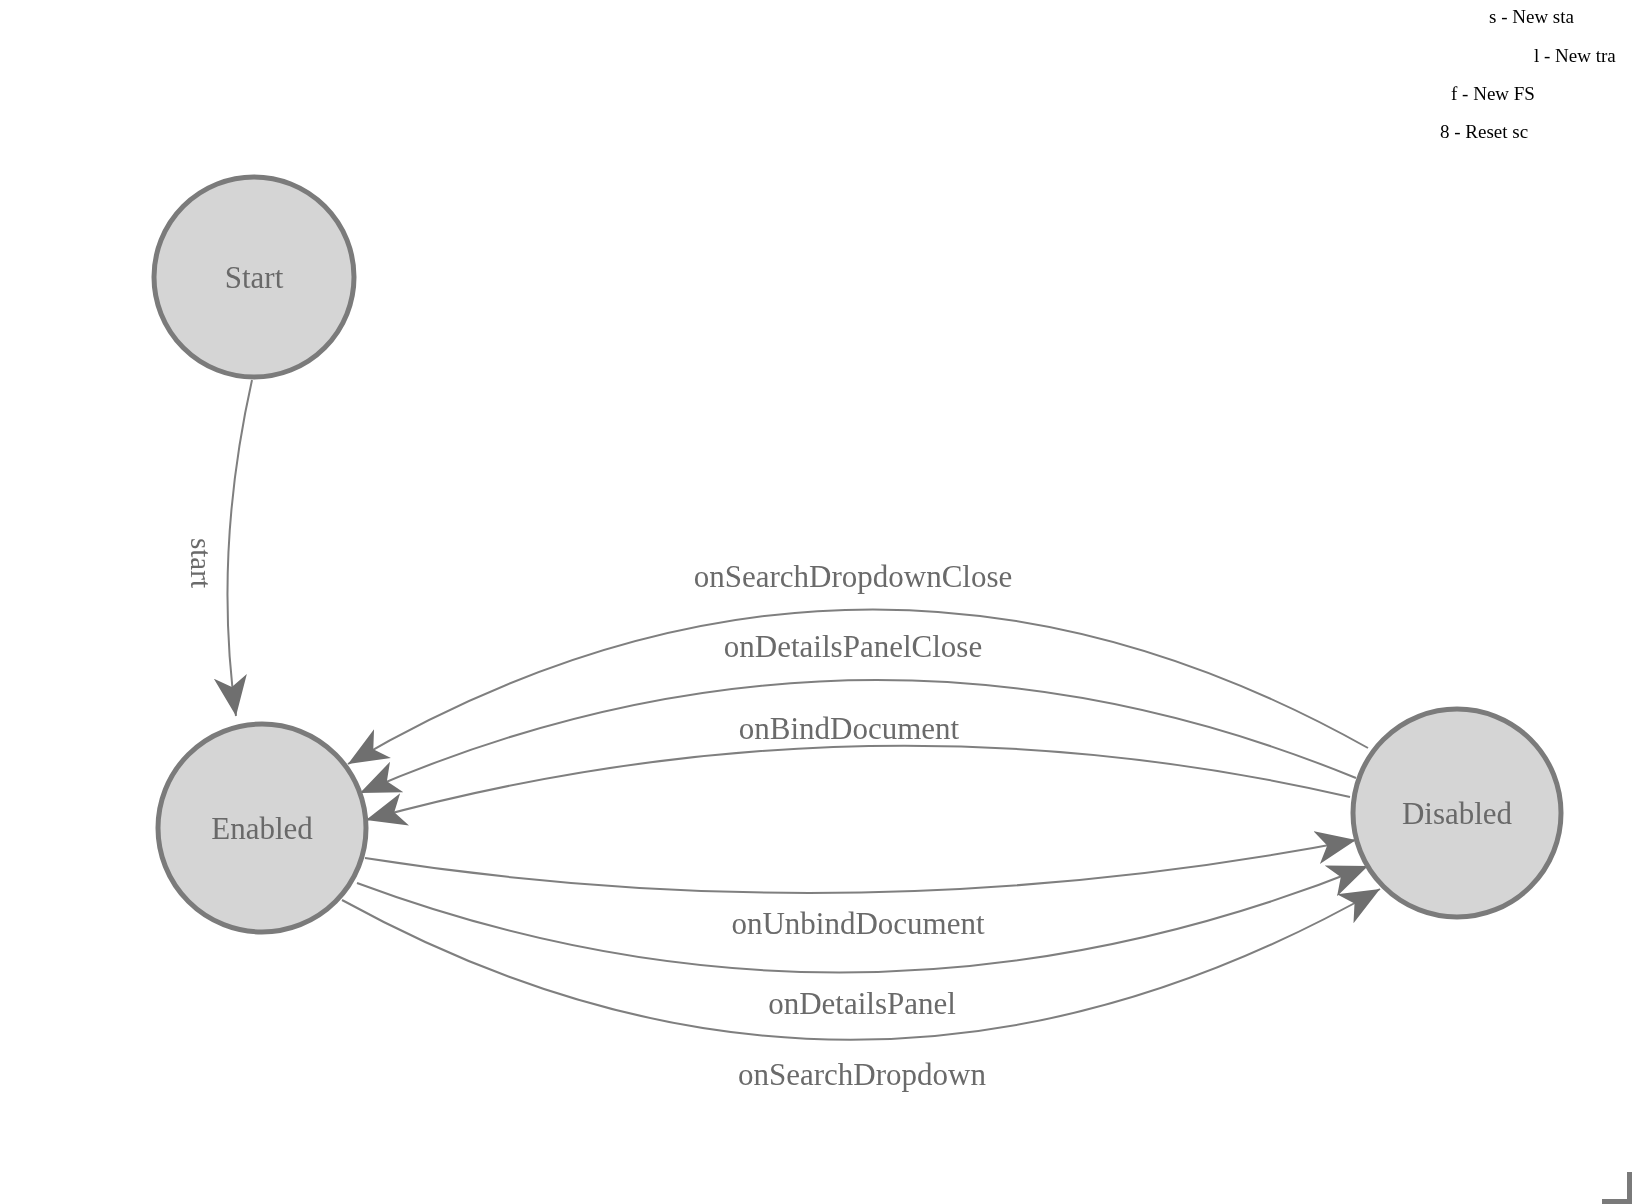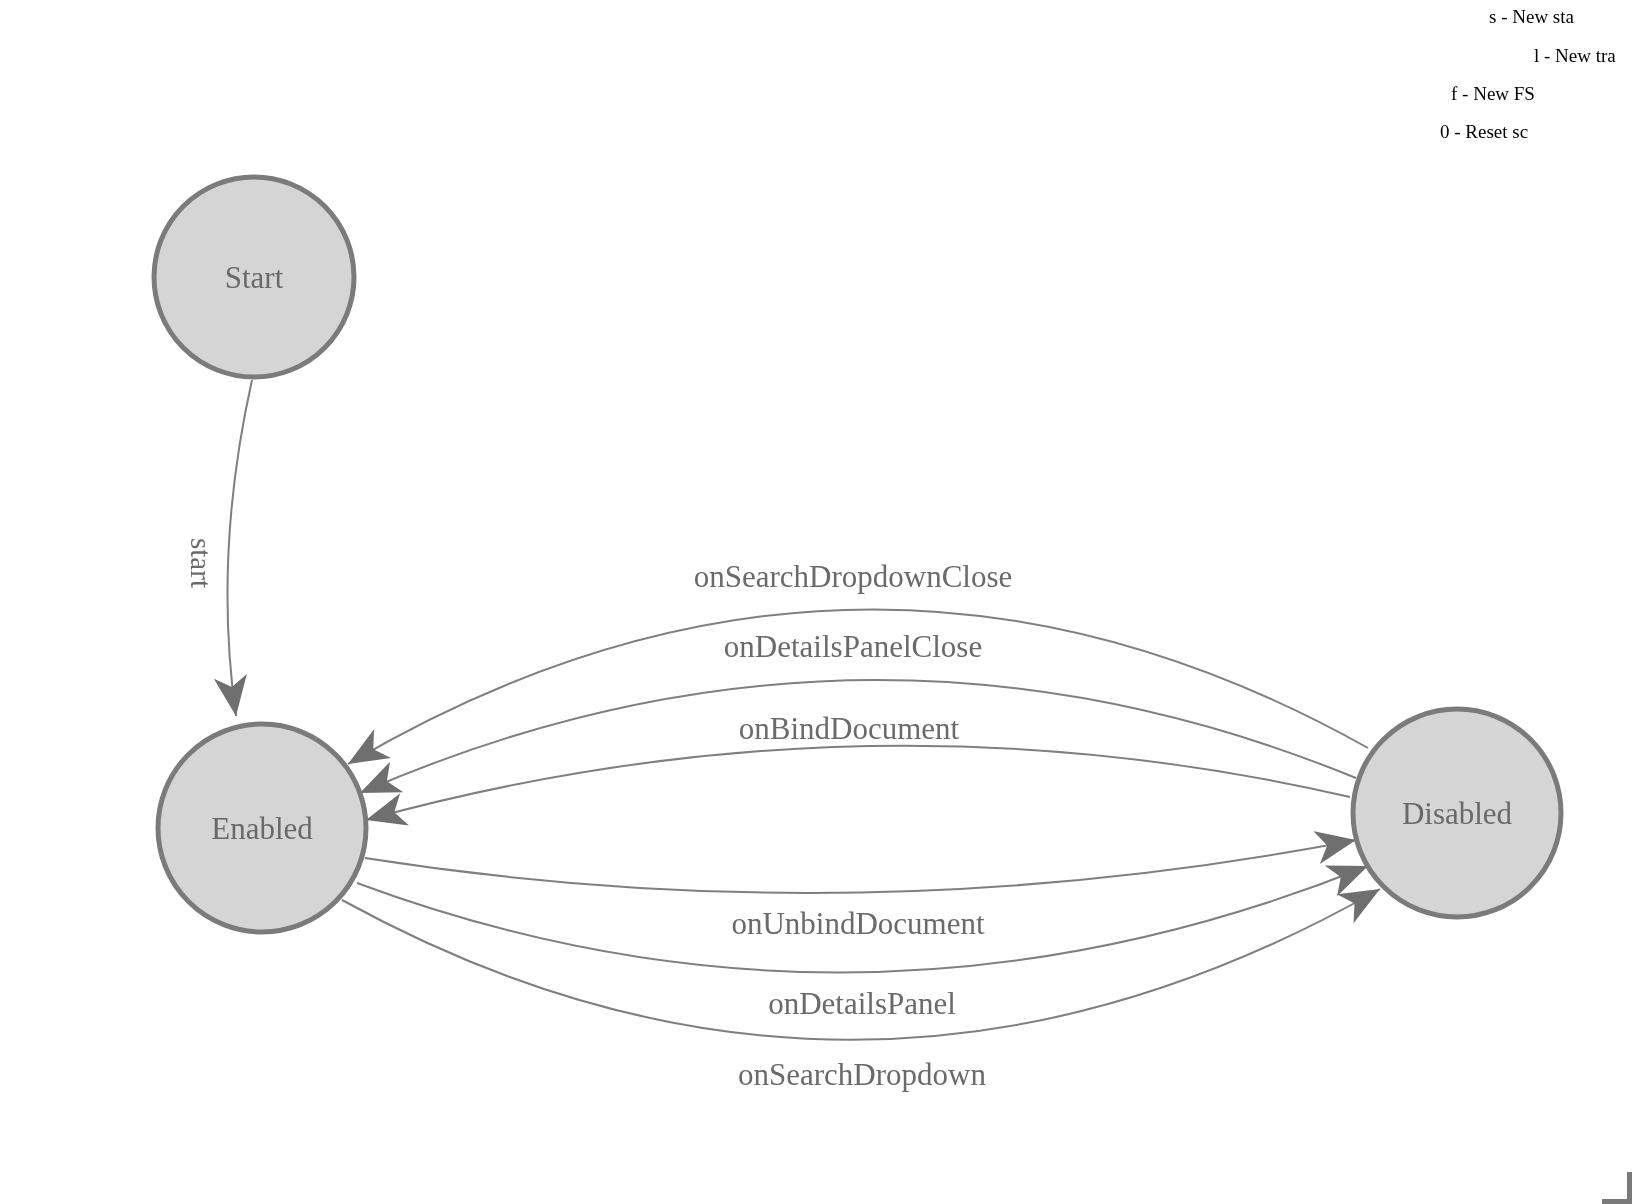--- a/index.html
+++ b/index.html
@@ -117,18 +117,18 @@
 
     <g>
       <circle class="state-circle" cx="1457" cy="813" r="104"></circle>
       <text class="state-label" x="1457" y="813" text-anchor="middle" dominant-baseline="central">Disabled</text>
     </g>
   </svg>
 
   <div class="hint-line" id="hint-1">s - New sta</div>
   <div class="hint-line" id="hint-2">l - New tra</div>
   <div class="hint-line" id="hint-3">f - New FS</div>
-  <div class="hint-line" id="hint-4">0 - Reset sc</div>
+  <div class="hint-line" id="hint-4">8 - Reset sc</div>
 
   <div class="corner-v"></div>
   <div class="corner-h"></div>
 
 </div>
 
 </body></html>

